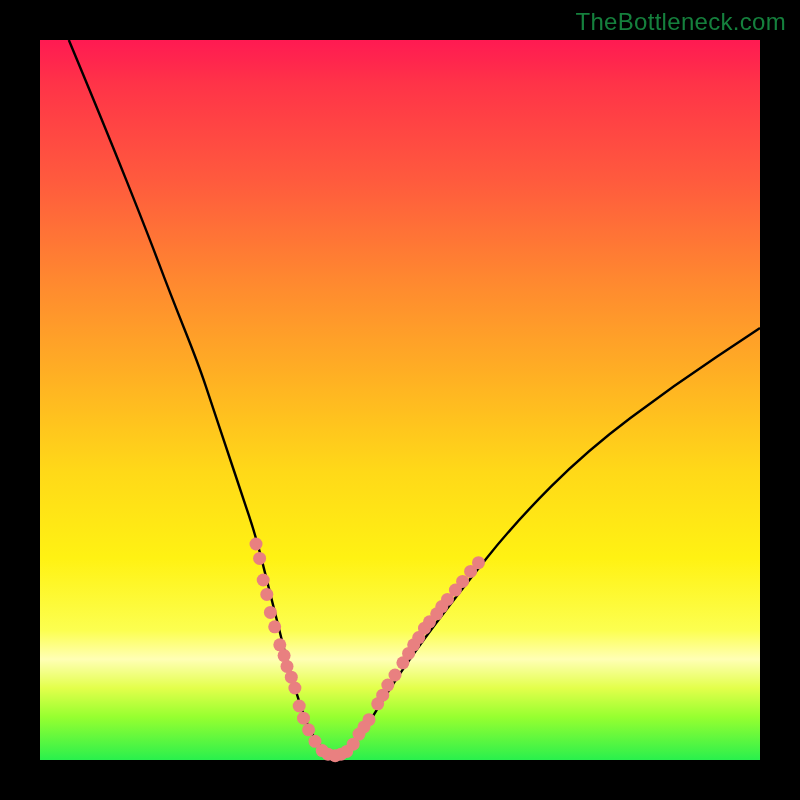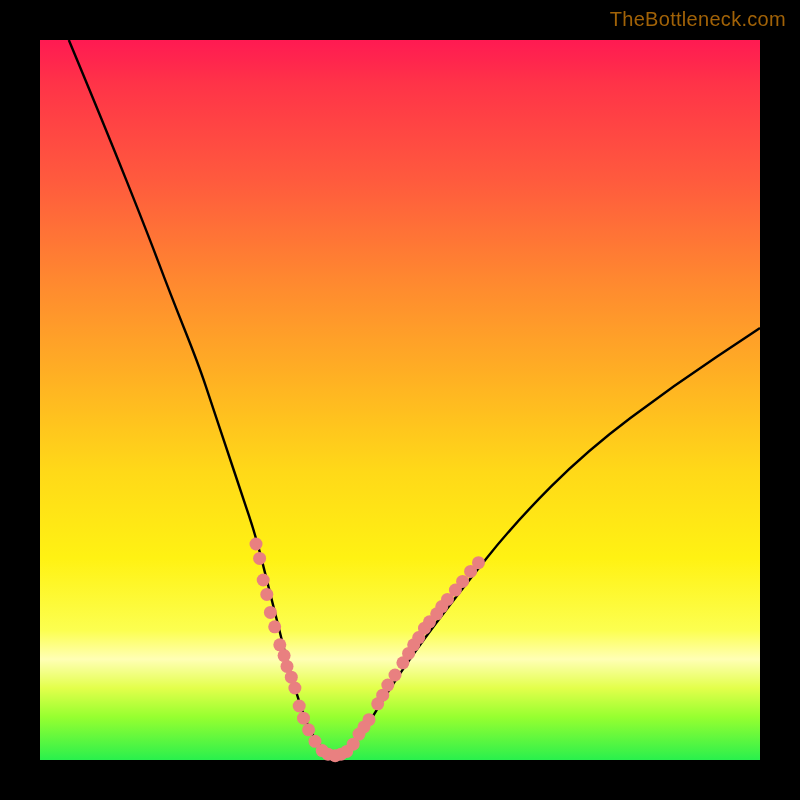--- a/index.html
+++ b/index.html
@@ -37,22 +37,22 @@
       #ffffb5 86%,
       #e3ff4b 90%,
       #97ff30 94%,
       #29f04d 100%
     );
   }
   .watermark {
     position: absolute;
     top: 8px;
     right: 14px;
-    color: #a16207;
-    font-size: 20px;
+    color: #15803d;
+    font-size: 24px;
     font-weight: 500;
     letter-spacing: 0.3px;
     user-select: none;
     text-align: right;
   }
   svg.curve {
     position: absolute;
     left: 0;
     top: 0;
     width: 720px;

